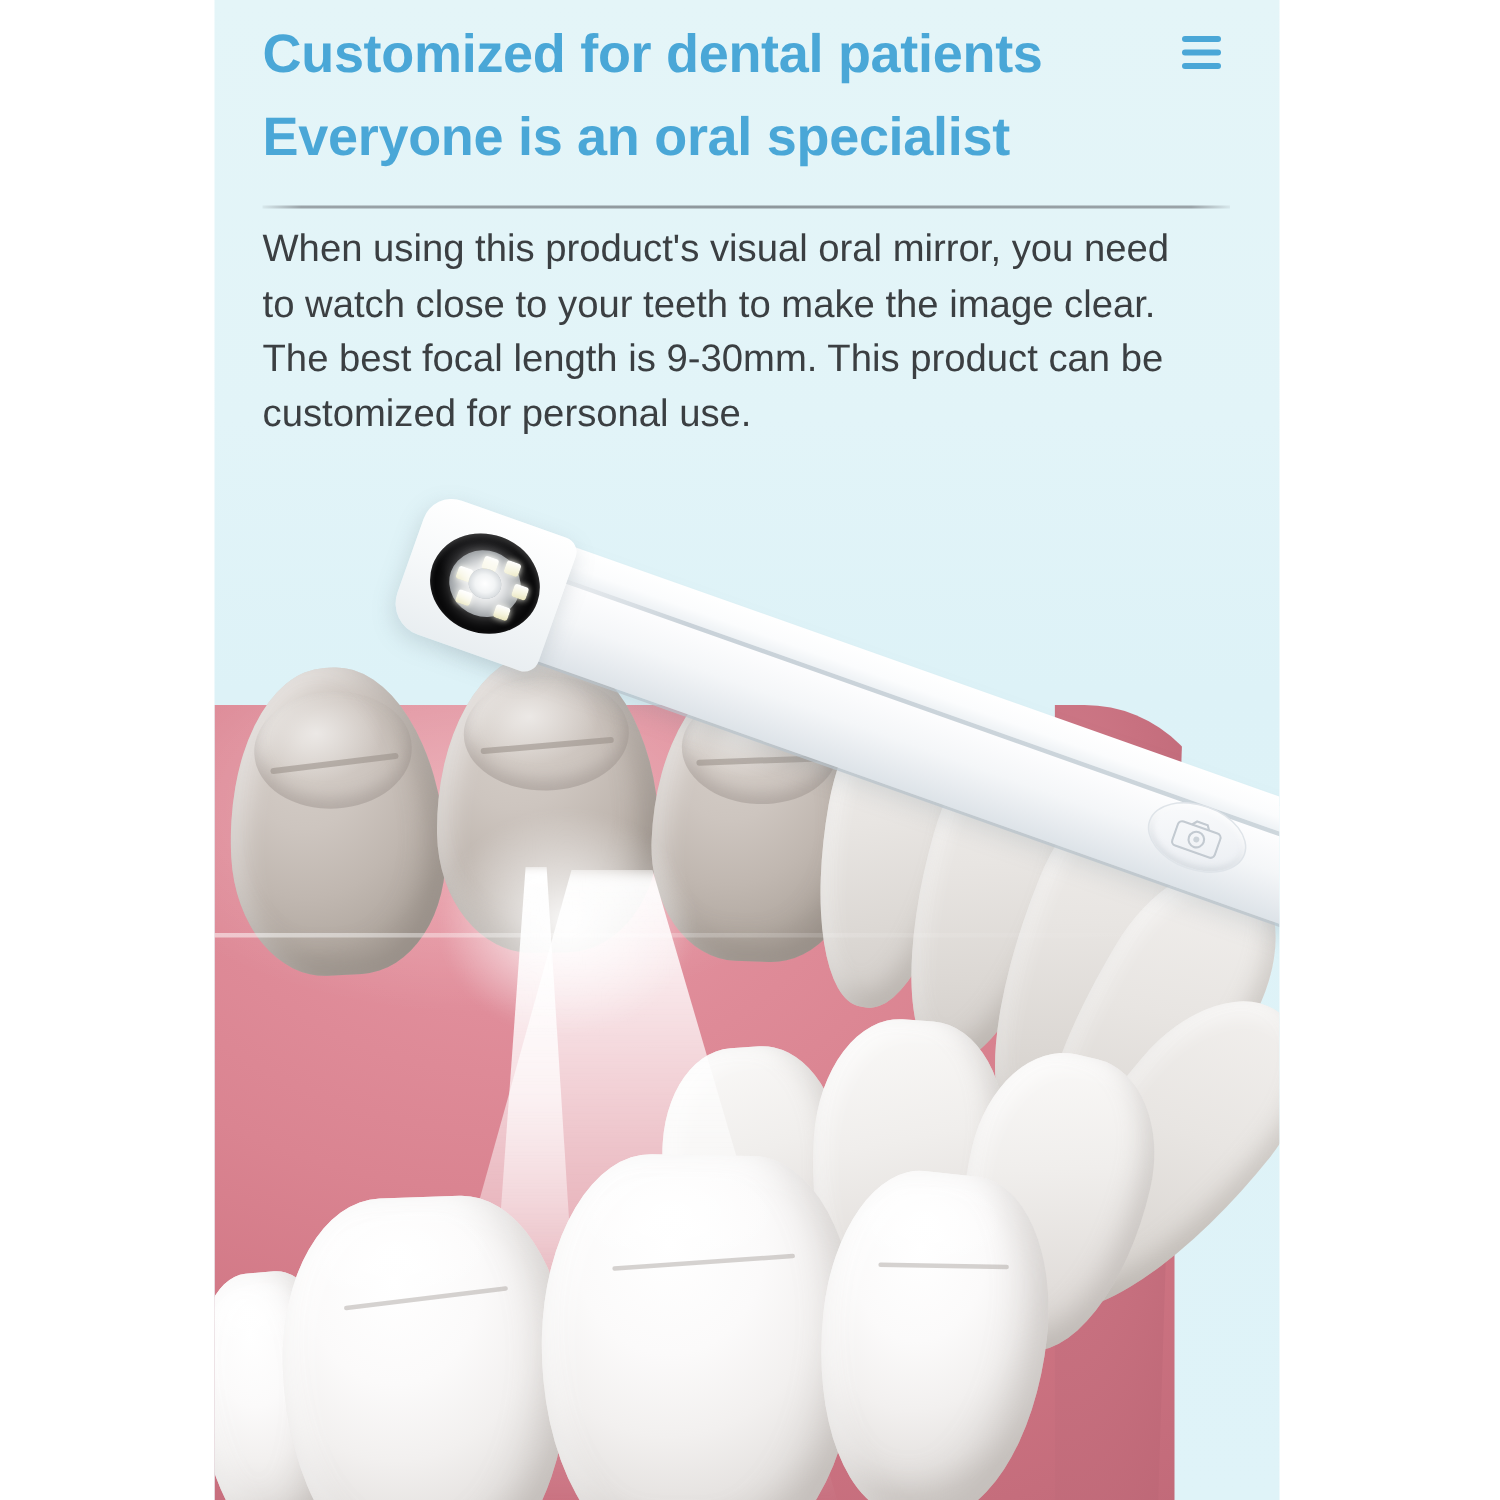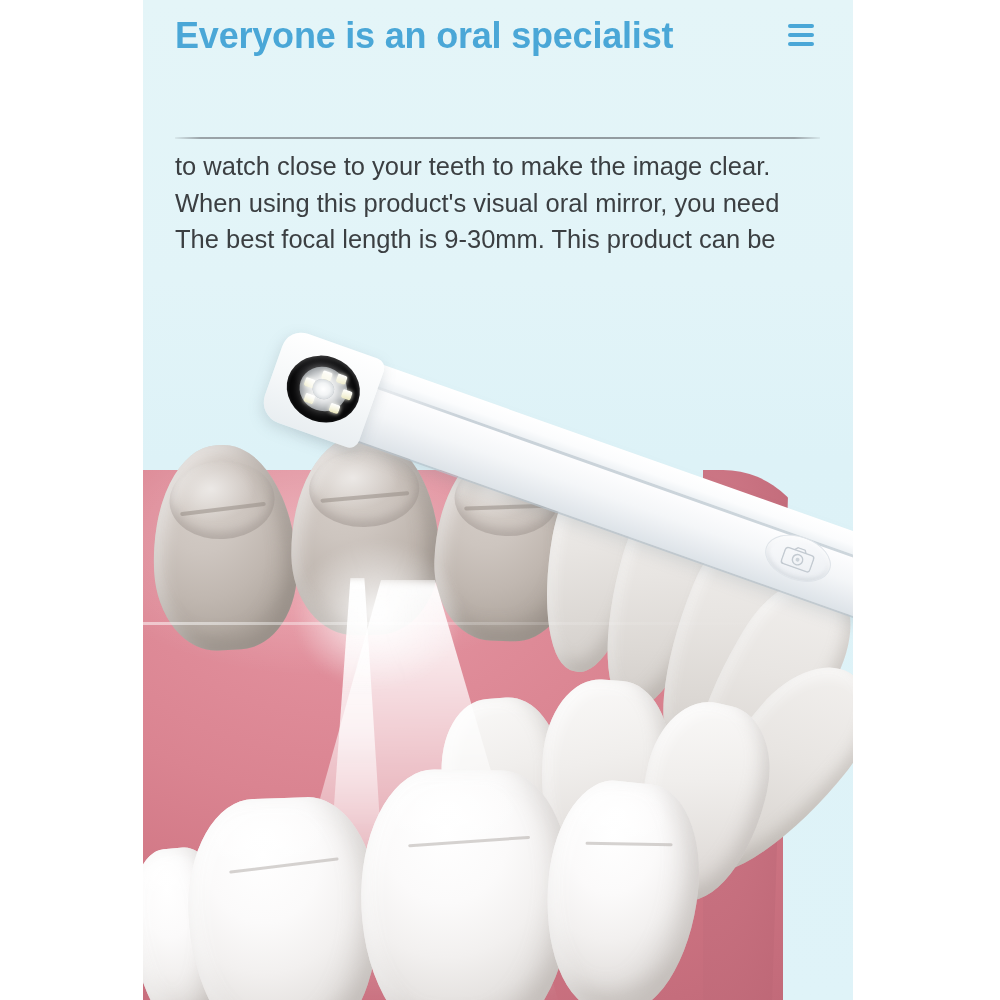--- a/index.html
+++ b/index.html
@@ -160,35 +160,37 @@
   .led5{left:9px;top:31px;}
   .led6{left:36px;top:32px;}
 </style>
 </head>
 <body>
 
 <div class="page">
   <div class="panel">
 
     <div class="headline-wrap">
+      <div class="headline">Customized for dental patients</div>
       <div class="headline">Everyone is an oral specialist</div>
     </div>
 
     <div class="menu-icon">
       <i></i>
       <i></i>
       <i></i>
     </div>
 
     <div class="divider"></div>
 
     <div class="body-copy">
+      <div>When using this product's visual oral mirror, you need</div>
       <div>to watch close to your teeth to make the image clear.</div>
-      <div>When using this product's visual oral mirror, you need</div>
       <div>The best focal length is 9-30mm. This product can be</div>
+      <div>customized for personal use.</div>
     </div>
 
     <div class="scene">
 
       <div class="gum"></div>
       <div class="gum-right-edge"></div>
       <div class="gum-sheen"></div>
 
       <div class="molar m1">
         <div class="cusp"></div>

